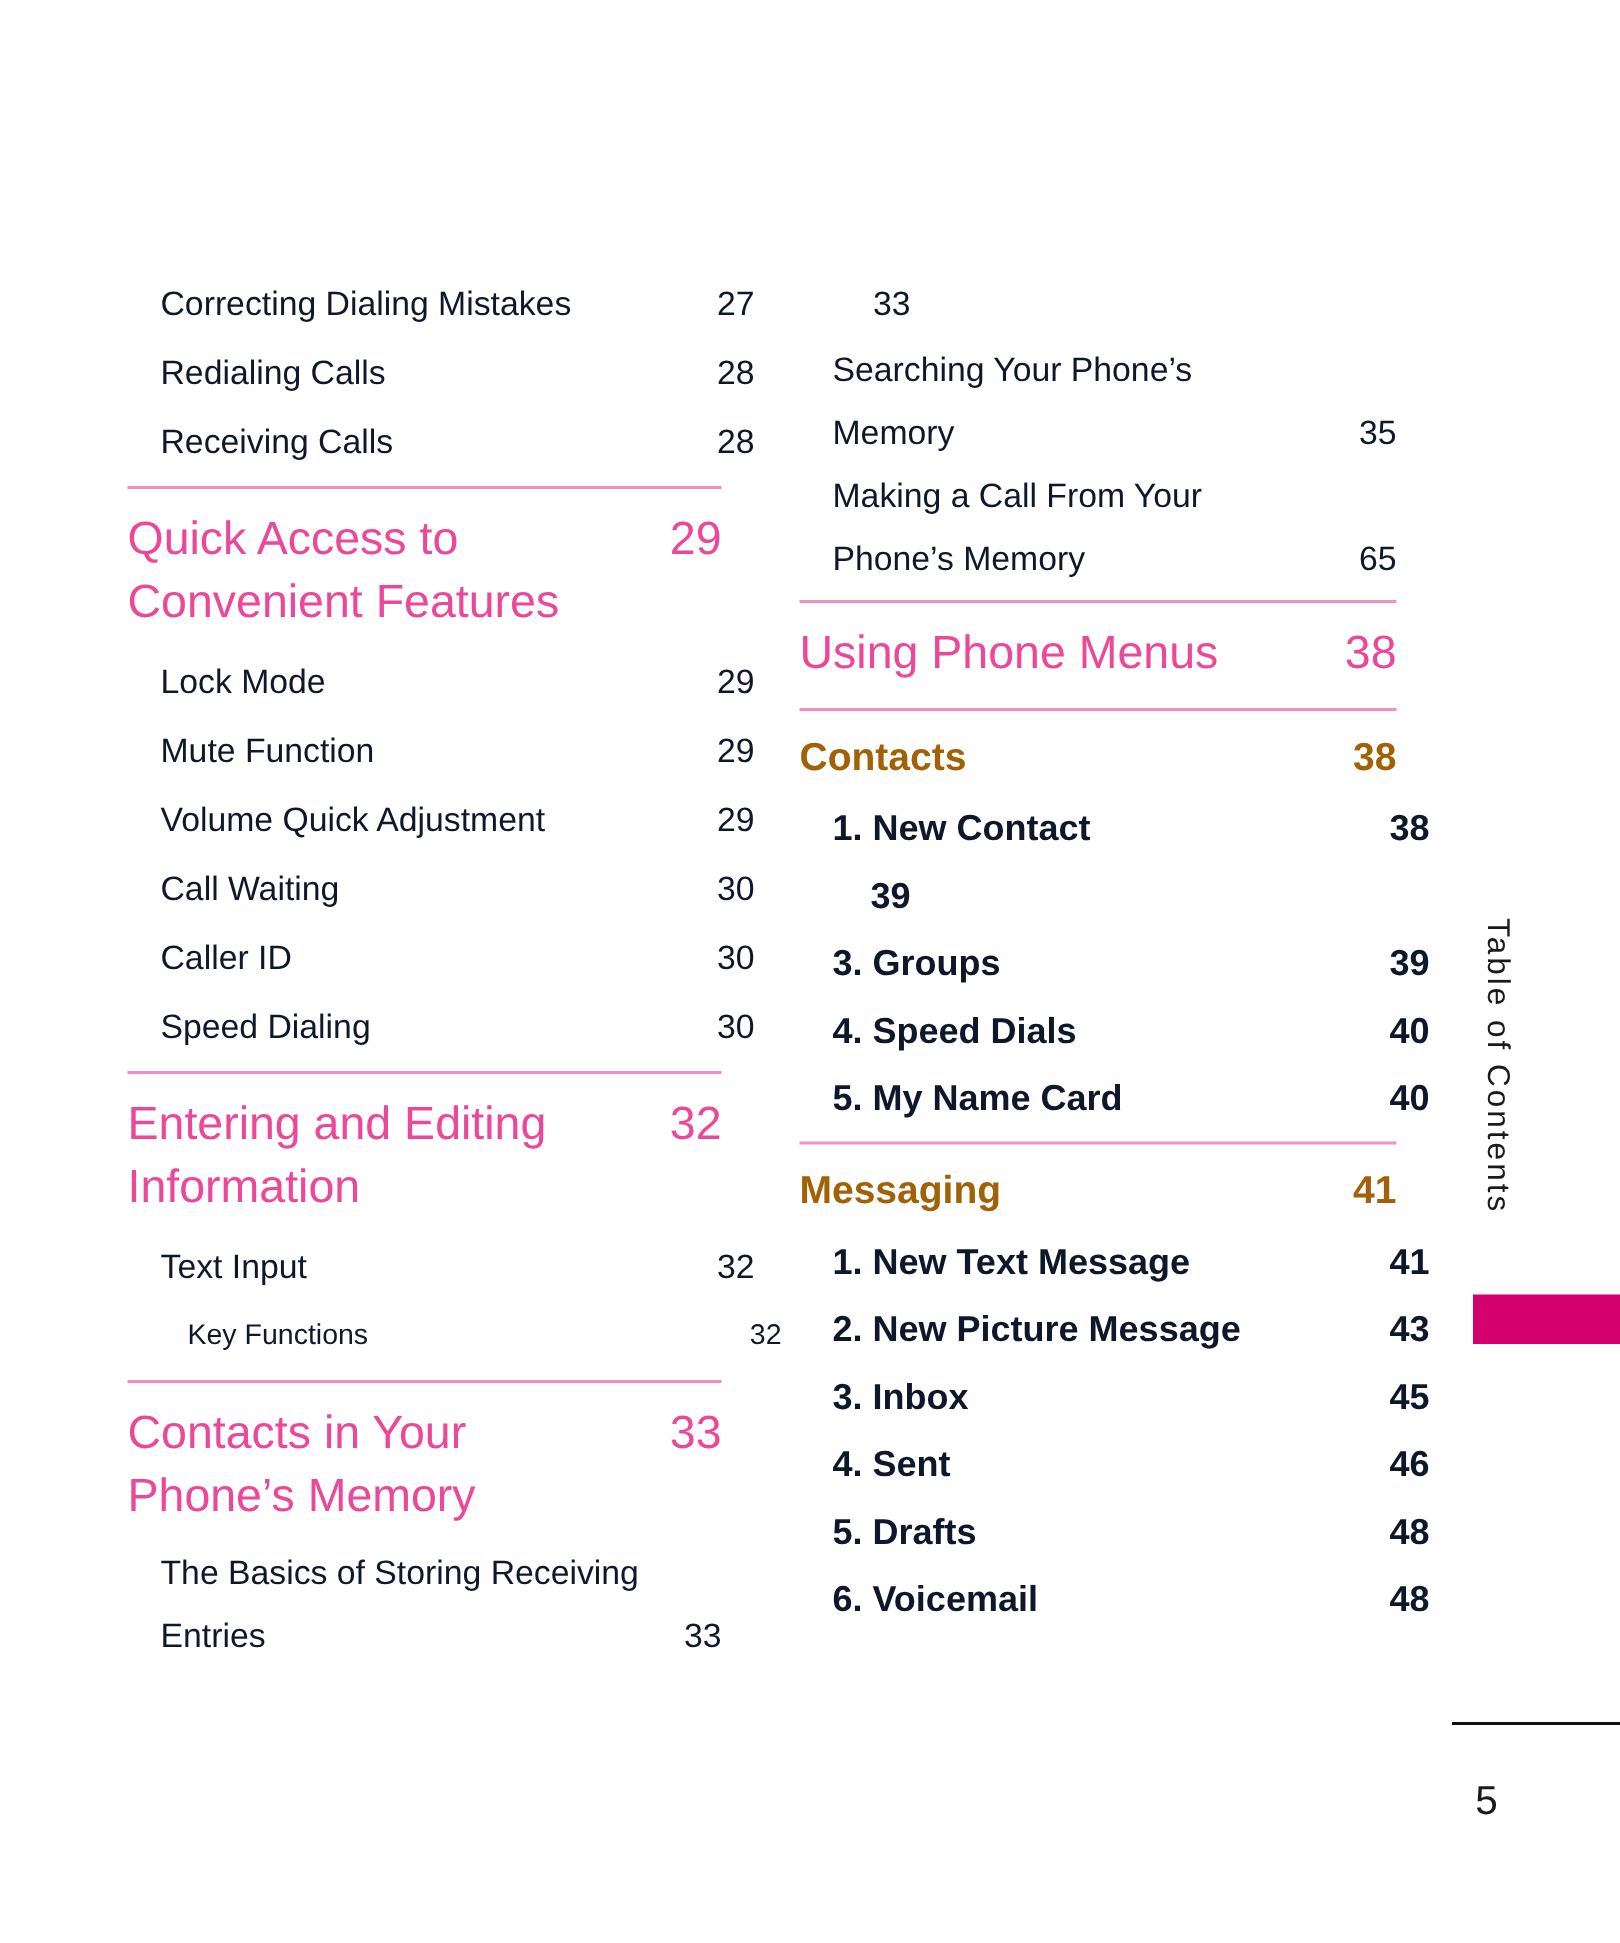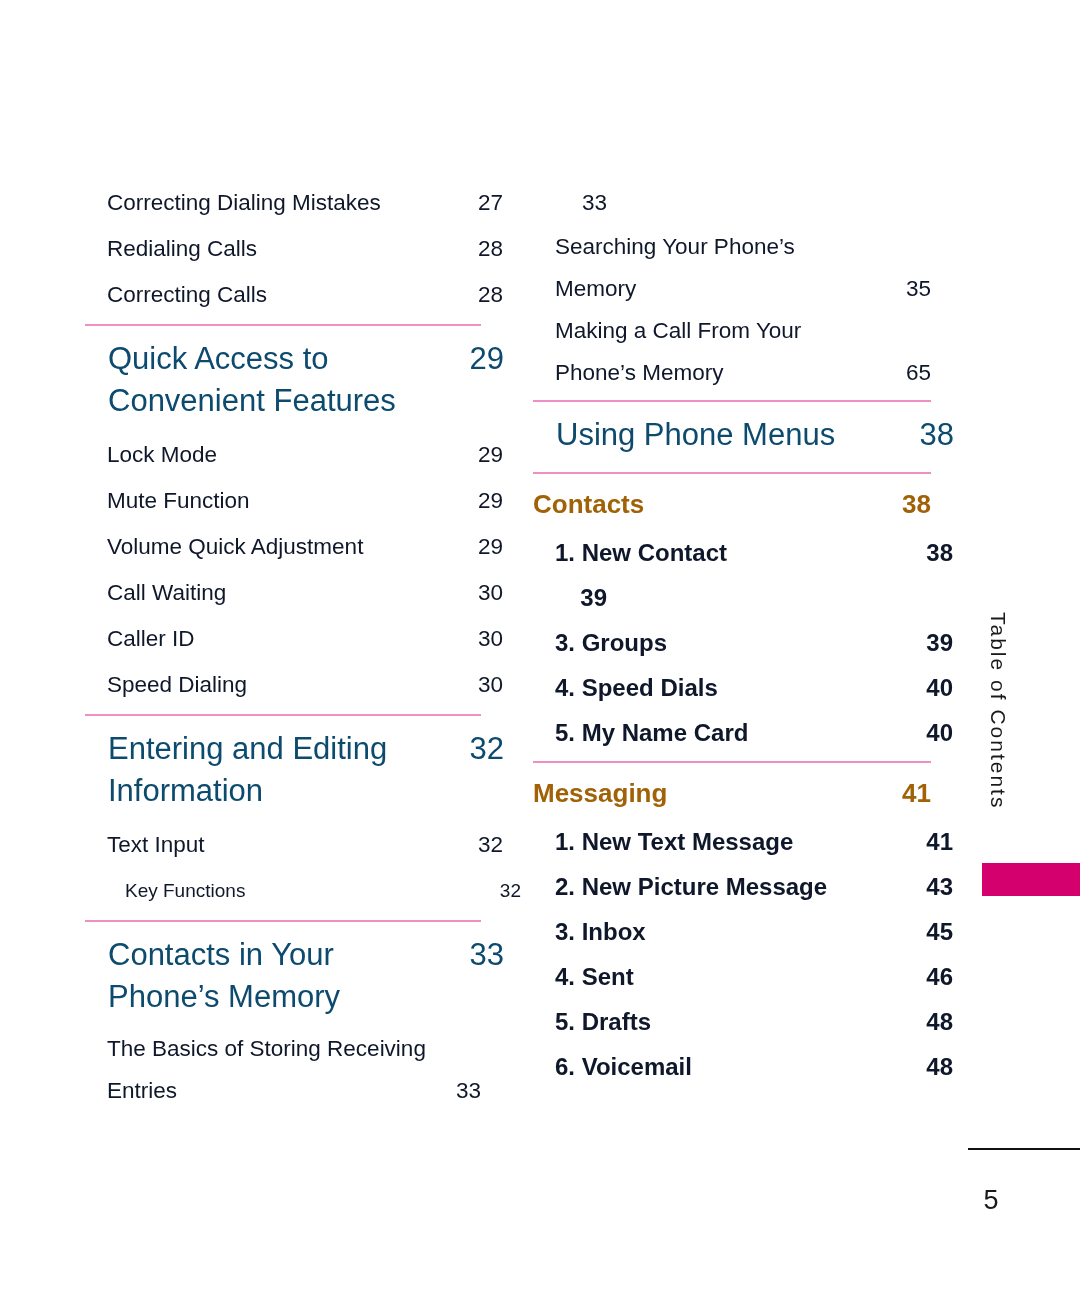--- a/index.html
+++ b/index.html
@@ -56,27 +56,26 @@
     font-size: 19px;
     padding-left: 40px;
   }
 
   
   .entry.wrap { line-height: 42px; }
   .entry.wrap .first { display: block; }
 
   
   .heading {
-    color: #0c4a6e;
+    color: #ec4899;
     font-size: 31px;
     line-height: 42px;
     font-weight: 400;
     padding-top: 12px;
     padding-bottom: 10px;
-    margin-left: 23px;
   }
   .heading .pg { width: 60px; font-size: 31px; }
   .heading .title-lines { display: block; }
 
   
   .subheading {
     color: #a16207;
     font-size: 26px;
     line-height: 40px;
     font-weight: 700;
@@ -149,21 +148,21 @@
 
     <div class="row entry">
       <span class="label">Correcting Dialing Mistakes</span>
       <span class="pg">27</span>
     </div>
     <div class="row entry">
       <span class="label">Redialing Calls</span>
       <span class="pg">28</span>
     </div>
     <div class="row entry">
-      <span class="label">Correcting Calls</span>
+      <span class="label">Receiving Calls</span>
       <span class="pg">28</span>
     </div>
 
     <hr class="rule">
 
     <div class="row heading">
       <span class="label title-lines">
         <span>Quick Access to Convenient</span>
         <span>Features</span>
       </span>

